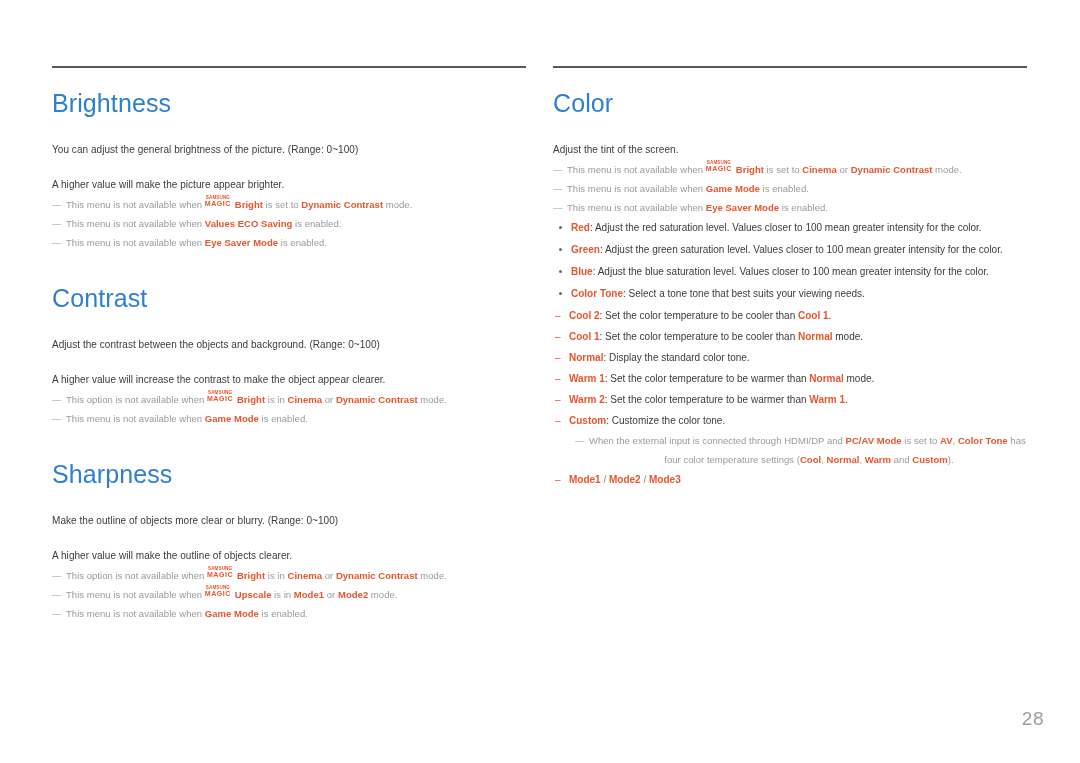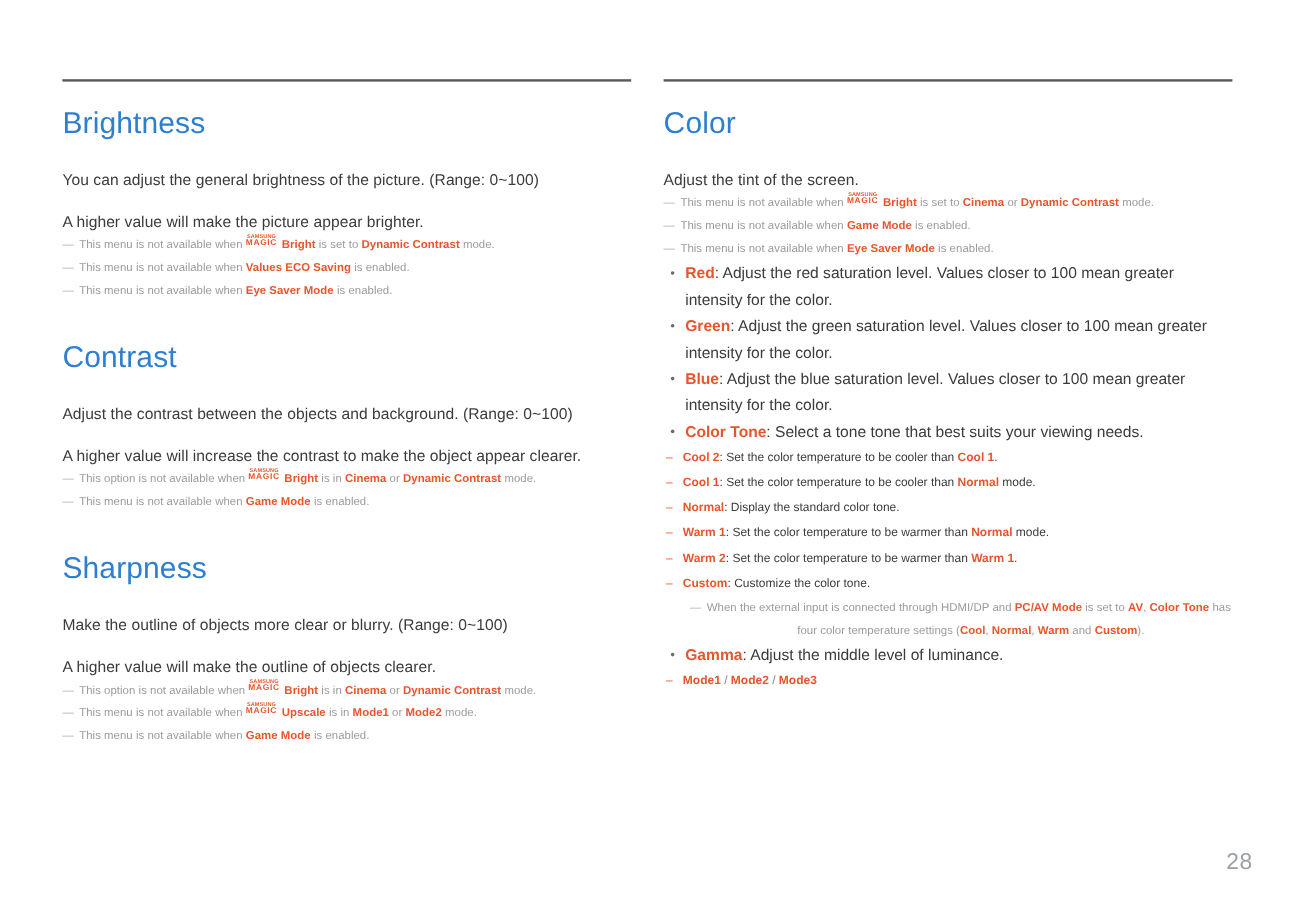--- a/index.html
+++ b/index.html
@@ -50,21 +50,21 @@
   }
   .col .block + .block h2.section-title {
     margin-top: 4px;
   }
   .block {
     margin-bottom: 34px;
   }
   .block:last-child { margin-bottom: 0; }
 
   p.body-line {
-    font-size: 13px;
+    font-size: 10px;
     line-height: 19px;
     margin: 16px 0 1px 0;
     color: #3b3b3b;
     letter-spacing: .05px;
   }
 
   
   .note {
     position: relative;
     font-size: 9.5px;
@@ -89,21 +89,21 @@
 
   
   ul.bullets {
     list-style: none;
     margin: 0;
     padding: 0;
   }
   ul.bullets > li {
     position: relative;
     padding-left: 18px;
-    font-size: 13px;
+    font-size: 10px;
     line-height: 22px;
     color: #3b3b3b;
   }
   ul.bullets > li > .dot {
     position: absolute;
     left: 6px;
     top: 9px;
     width: 3px;
     height: 3px;
     background: #6a6a6a;
@@ -228,21 +228,20 @@
             <li><span class="dot"></span><span class="hl">Color Tone</span><span>: Select a tone tone that best suits your viewing needs.</span></li>
             <ul class="subdash indent-sub">
               <li><span class="sdash">–</span><span class="hl">Cool 2</span><span>: Set the color temperature to be cooler than </span><span class="hl">Cool 1</span><span>.</span></li>
               <li><span class="sdash">–</span><span class="hl">Cool 1</span><span>: Set the color temperature to be cooler than </span><span class="hl">Normal</span><span> mode.</span></li>
               <li><span class="sdash">–</span><span class="hl">Normal</span><span>: Display the standard color tone.</span></li>
               <li><span class="sdash">–</span><span class="hl">Warm 1</span><span>: Set the color temperature to be warmer than </span><span class="hl">Normal</span><span> mode.</span></li>
               <li><span class="sdash">–</span><span class="hl">Warm 2</span><span>: Set the color temperature to be warmer than </span><span class="hl">Warm 1</span><span>.</span></li>
               <li><span class="sdash">–</span><span class="hl">Custom</span><span>: Customize the color tone.</span></li>
             </ul>
             <p class="note indent-note"><span class="dash">—</span><span>When the external input is connected through HDMI/DP and </span><span class="hl">PC/AV Mode</span><span> is set to </span><span class="hl">AV</span><span>, </span><span class="hl">Color Tone</span><span> has</span><span class="cont"><span>four color temperature settings (</span><span class="hl">Cool</span><span>, </span><span class="hl">Normal</span><span>, </span><span class="hl">Warm</span><span> and </span><span class="hl">Custom</span><span>).</span></span></p>
-            <li><span class="dot"></span><span class="hl">Gamma</span><span>: Adjust the middle level of luminance.</span></li>
             <ul class="subdash indent-sub">
               <li><span class="sdash">–</span><span class="hl">Mode1</span><span class="sep"> / </span><span class="hl">Mode2</span><span class="sep"> / </span><span class="hl">Mode3</span></li>
             </ul>
           </ul>
         </div>
       </div>
 
   </div>
 
   <div class="page-number">28</div>

